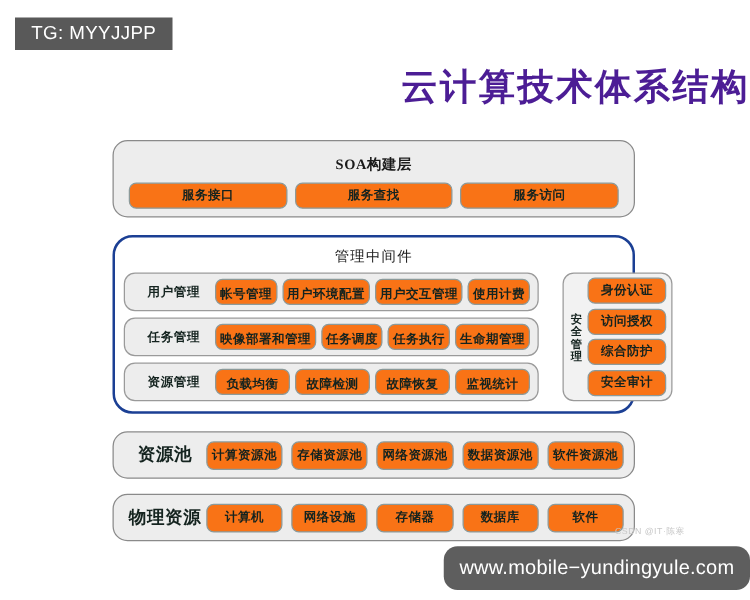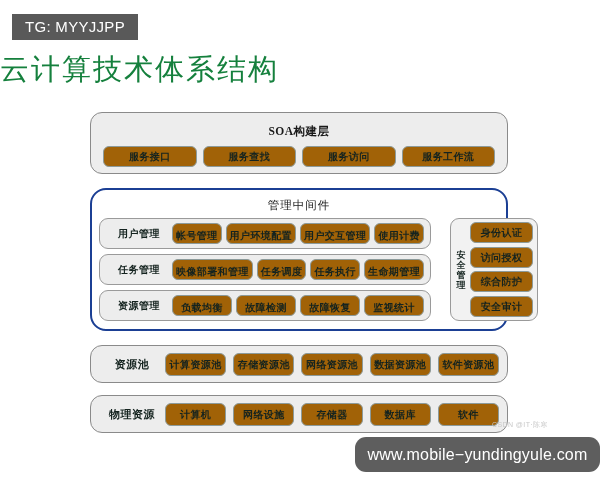--- a/index.html
+++ b/index.html
@@ -30,25 +30,25 @@
     white-space: nowrap;
     z-index: 30;
   }
 
   
   #page-title {
     position: absolute;
     left: 0;
     right: 0;
     top: 50px;
-    text-align: left;
+    text-align: right;
     font-family: "Liberation Serif", "DejaVu Serif", serif;
     font-size: 29px;
-    font-weight: normal;
-    color: #15803d;
+    font-weight: bold;
+    color: #4c1d95;
     letter-spacing: 2px;
   }
 
   
   #diagram {
     position: absolute;
     left: 90px;
     top: 112px;
     width: 418px;
   }
@@ -78,21 +78,21 @@
     font-family: "Liberation Serif", "DejaVu Serif", serif;
   }
   .soa-cells {
     display: flex;
     justify-content: space-between;
     padding: 7px 8px 0 8px;
   }
 
   
   .chip {
-    background: #a16207;
+    background: #f97316;
     border: 1px solid #8c9a9a;
     border-radius: 6px;
     font-size: 10px;
     font-family: "Liberation Serif", "DejaVu Serif", serif;
     font-weight: bold;
     color: #14231f;
     text-align: center;
     line-height: 19px;
     height: 21px;
     box-sizing: border-box;
@@ -206,21 +206,21 @@
     display: flex;
     align-items: center;
     padding: 0 8px;
     box-sizing: border-box;
     margin-bottom: 12px;
   }
   .hlayer-label {
     flex: 0 0 66px;
     width: 66px;
     text-align: center;
-    font-size: 11px;
+    font-size: 14px;
     font-weight: bold;
     font-family: "Liberation Serif", "DejaVu Serif", serif;
     color: #14231f;
     letter-spacing: .5px;
   }
   .hlayer-cells {
     flex: 1 1 auto;
     display: flex;
     gap: 7px;
   }
@@ -268,21 +268,20 @@
 <div id="page-title">云计算技术体系结构</div>
 
 <div id="diagram">
 
   <div class="layer" id="soa-layer">
     <div class="soa-title">SOA构建层</div>
     <div class="soa-cells">
       <div class="chip">服务接口</div>
       <div class="chip">服务查找</div>
       <div class="chip">服务访问</div>
-      <div class="chip">服务工作流</div>
     </div>
   </div>
 
   <div id="mw-layer">
     <div class="mw-title">管理中间件</div>
     <div class="mw-body">
 
       <div class="mw-rows">
 
         <div class="mw-row">

